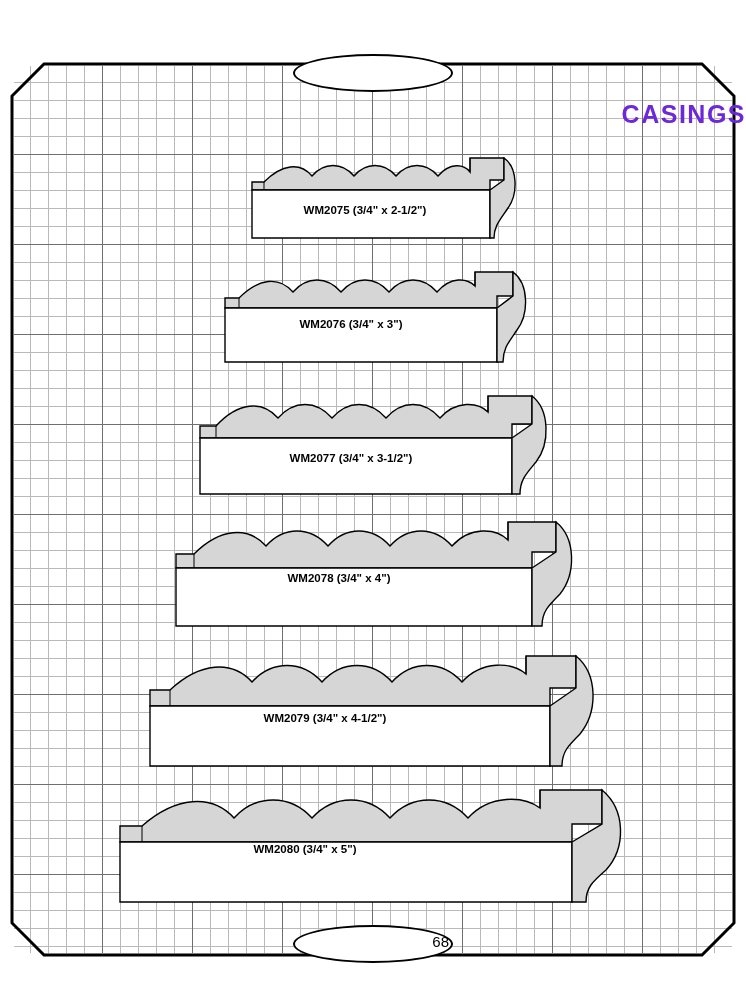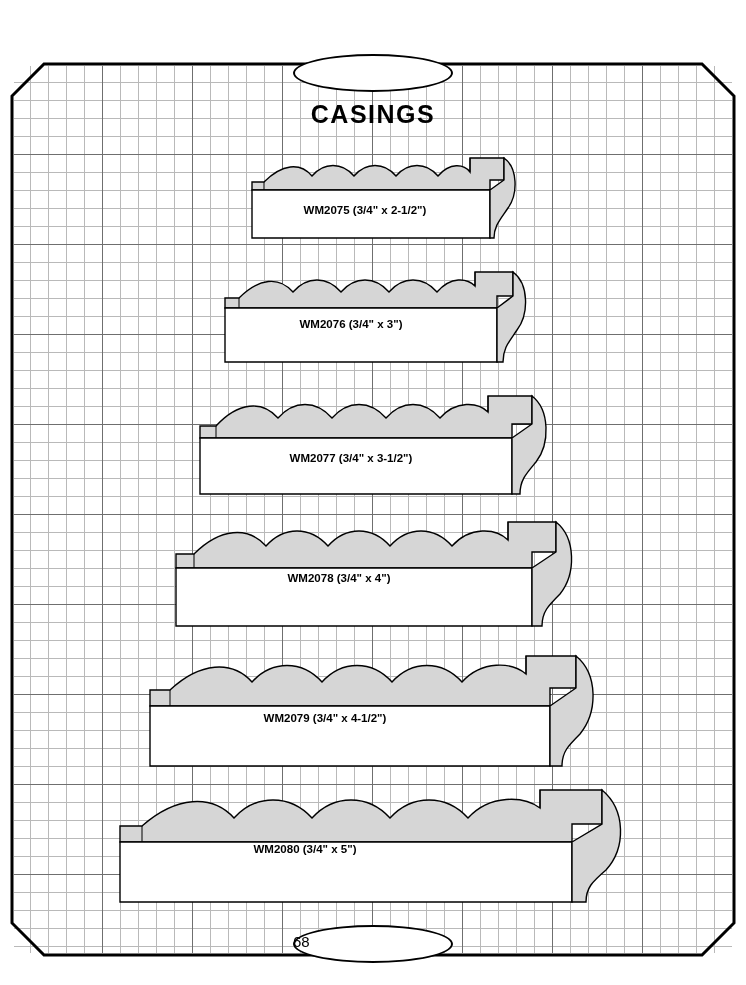--- a/index.html
+++ b/index.html
@@ -58,25 +58,25 @@
       repeating-linear-gradient(to right, #6f6f6f 0px, #6f6f6f 1px, transparent 1px, transparent 90px),
       repeating-linear-gradient(to bottom, #6f6f6f 0px, #6f6f6f 1px, transparent 1px, transparent 90px);
   }
 
   
   #title {
     position: absolute;
     left: 0;
     top: 100px;
     width: 746px;
-    text-align: center;
+    text-align: right;
     font-size: 25px;
     font-weight: bold;
     letter-spacing: 1.5px;
-    color: #000000;
+    color: #6d28d9;
   }
 
   
   .tab-ellipse {
     position: absolute;
     border: 2px solid #000000;
     border-radius: 50%;
     background: #ffffff;
   }
   #tab-top {
@@ -91,21 +91,21 @@
     width: 156px;
     height: 34px;
   }
   #page-number {
     position: absolute;
     left: 293px;
     top: 925px;
     width: 156px;
     height: 34px;
     line-height: 34px;
-    text-align: left;
+    text-align: right;
     font-size: 15px;
     color: #000000;
   }
 
   
   .profile {
     position: absolute;
   }
   .profile svg { display: block; }
 

